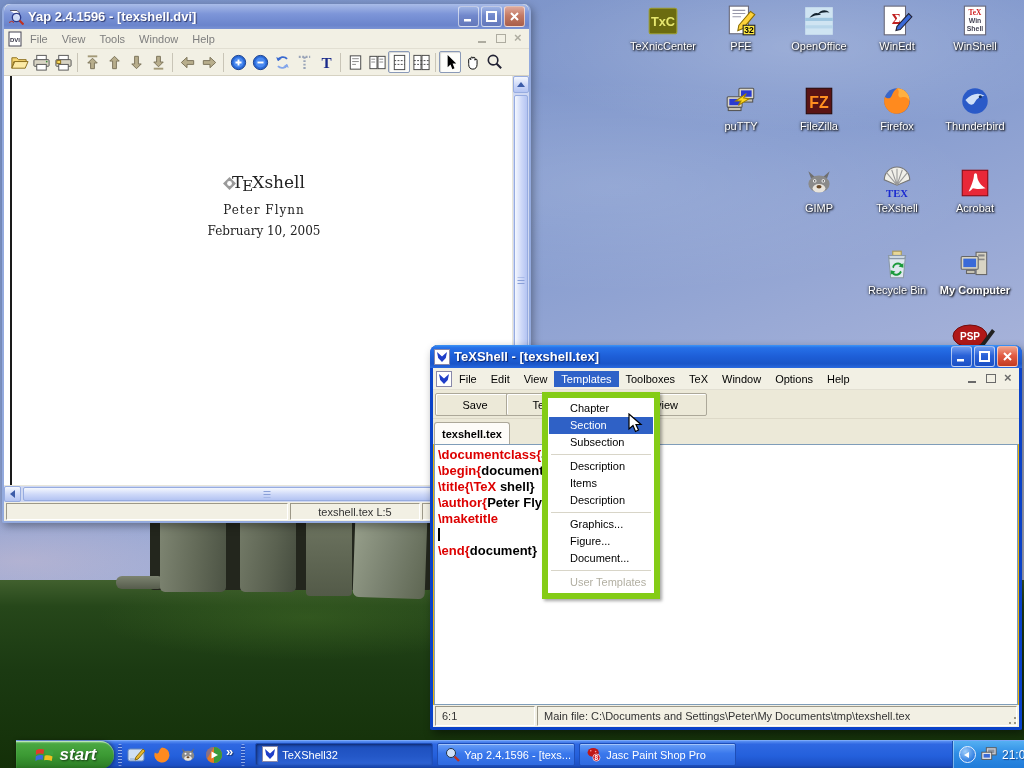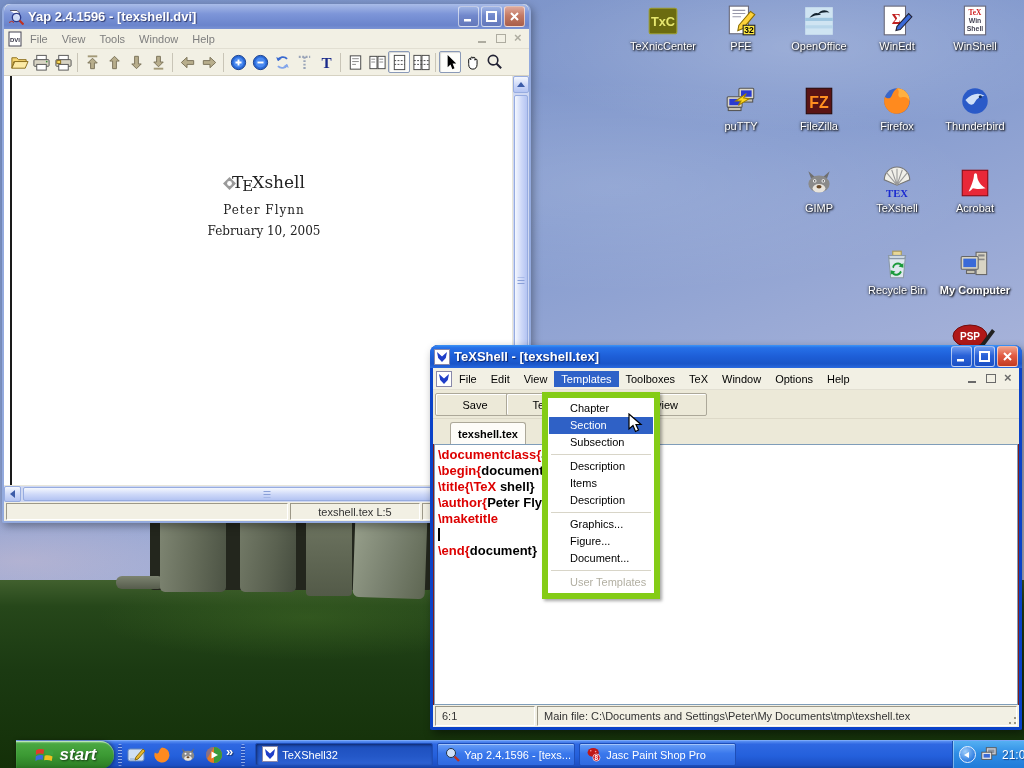--- a/index.html
+++ b/index.html
@@ -105,32 +105,32 @@
   .vscroll .sb-thumb { margin:2px 1px; }
   .hscroll .sb-thumb { margin:1px 2px; }
 
   .statusbar { flex:0 0 19px; background:#f2f0e4; display:flex; align-items:stretch; padding:1px 2px; gap:2px; }
   .scell { border:1px solid; border-color:#9c9888 #fff #fff #9c9888; padding:1px 6px;
     font-size:11px; color:#333; display:flex; align-items:center; }
 
   
   #texshell { left:430px; top:345px; width:592px; height:385px; z-index:20;
     border:3px solid #0a42c8; border-top:none; border-radius:8px 8px 2px 2px;
-    background:#7f1d1d; box-shadow:3px 4px 10px rgba(0,0,0,.45); }
+    background:#eab308; box-shadow:3px 4px 10px rgba(0,0,0,.45); }
   #texshell .titlebar { height:23px; margin:0 -3px; border-radius:8px 8px 0 0;
     background:linear-gradient(#3d95f5,#2670e8 12%,#1e5fd8 48%,#1a55c8 82%,#2a6ae0); }
   #texshell .menubar { height:22px; color:#000; }
   #texshell .menubar .mitem.sel { background:#2e62c8; color:#fff; }
   #tex-toolbar { height:29px; position:relative; background:#ece9d8; flex:0 0 auto;
     border-bottom:1px solid #ddd9c8; }
   .xp-btn { position:absolute; top:3px; height:23px; background:#ece9d8; font-size:11px; color:#000;
     border:1px solid #aca899; border-radius:2px; box-shadow:inset 1px 1px 0 #fff;
     display:flex; align-items:center; justify-content:center; cursor:pointer; }
   #tex-tabrow { height:25px; position:relative; background:#ece9d8; flex:0 0 auto; }
-  #tex-tab { position:absolute; left:17px; top:3px; width:76px; height:22px; background:#fdfcf8;
+  #tex-tab { position:absolute; left:1px; top:3px; width:76px; height:22px; background:#fdfcf8;
     border:1px solid #aca899; border-bottom:none; border-radius:3px 3px 0 0;
     font-weight:bold; display:flex; align-items:center; justify-content:center; cursor:pointer; }
   #tex-editor { flex:1 1 auto; background:#fff; border:1px solid #7f9db9; margin:0 1px;
     padding:2px 0 0 3px; overflow:hidden; font-weight:bold; font-size:13px; line-height:16px; cursor:text; }
   .ed-line { white-space:pre; height:16px; }
   .ed-line .red { color:#dd0000; }
   .ed-line .blk { color:#000; }
   .caret { display:inline-block; width:2px; height:13px; background:#000; vertical-align:-2px; }
   #texshell .statusbar { flex:0 0 22px; position:relative; }
   .grip { position:absolute; right:1px; bottom:1px; width:13px; height:13px;

